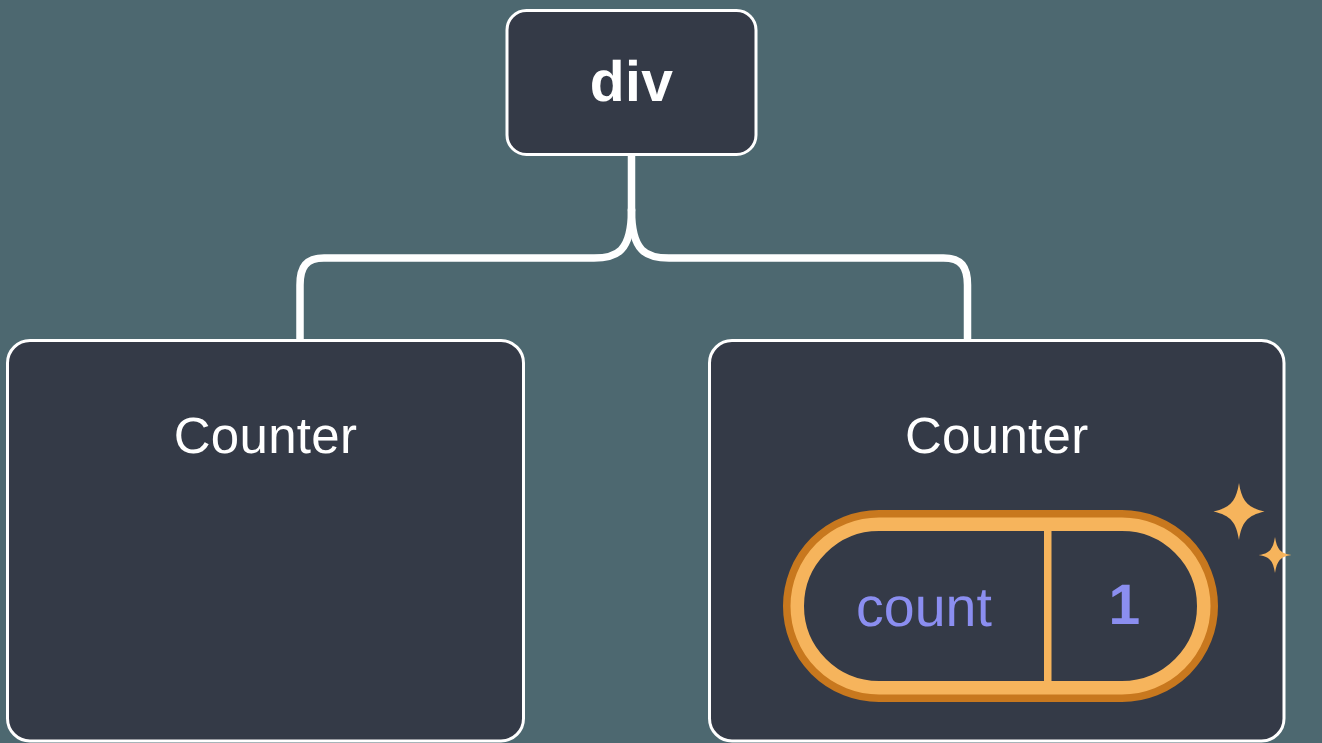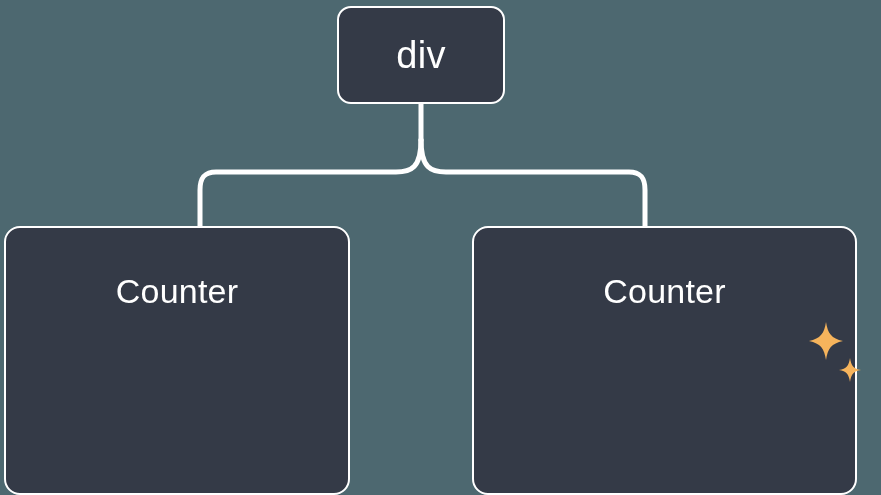--- a/index.html
+++ b/index.html
@@ -45,20 +45,21 @@
     border-radius: 14px;
     display: flex;
     align-items: center;
     justify-content: center;
   }
   .node-root .node-title {
     font-size: 38px;
     color: #ffffff;
     letter-spacing: 0.3px;
     line-height: 1;
+    font-weight: bold;
   }
 
   .node-child {
     top: 226px;
     height: 269px;
     border-bottom-left-radius: 16px;
     border-bottom-right-radius: 16px;
     border-radius: 16px;
   }
   .node-left  { left: 4px;   width: 346px; }
@@ -147,20 +148,27 @@
   </div>
 
   <div class="node node-child node-left">
     <div class="child-title">Counter</div>
 
   </div>
 
   <div class="node node-child node-right">
     <div class="child-title">Counter</div>
 
+    <div class="pill-highlight-wrap">
+      <div class="pill-outer-ring"></div>
+      <div class="pill-inner-ring">
+        <div class="pill-key">count</div>
+        <div class="pill-val">1</div>
+      </div>
+    </div>
 
     <svg class="sparkles" viewBox="0 0 64 76">
       <path fill="#f6b45c" d="M24,2 C25.8,13.6 29.4,18.4 41,21 C29.4,23.6 25.8,28.4 24,40 C22.2,28.4 18.6,23.6 7,21 C18.6,18.4 22.2,13.6 24,2 Z"></path>
       <path fill="#f6b45c" d="M48,38 C49.3,46 51.4,48.9 59,50 C51.4,51.1 49.3,54 48,62 C46.7,54 44.6,51.1 37,50 C44.6,48.9 46.7,46 48,38 Z"></path>
     </svg>
   </div>
 
 </div>
 
 </body></html>

